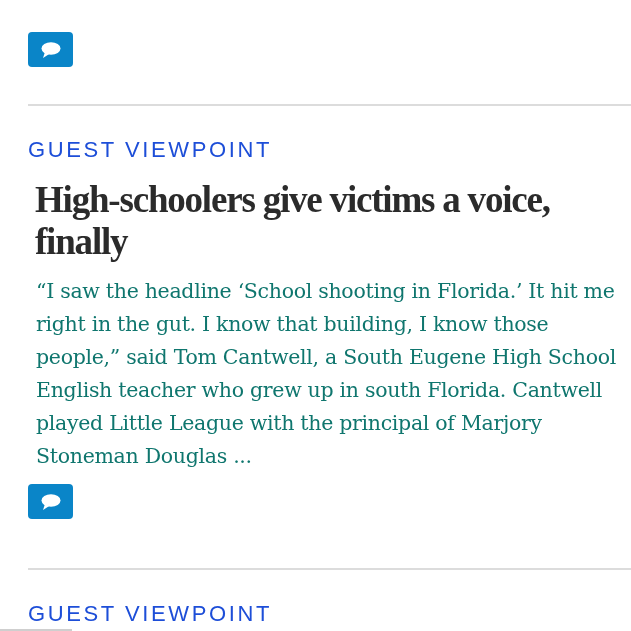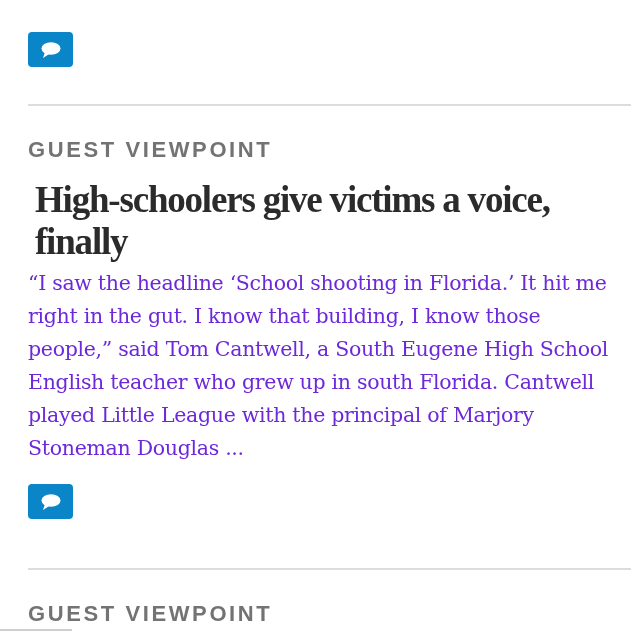--- a/index.html
+++ b/index.html
@@ -13,36 +13,36 @@
     .comment-btn {
       position: absolute; left: 28px; width: 45px; height: 35px;
       background: #0a85c8; border-radius: 4px;
       display: flex; align-items: center; justify-content: center;
       cursor: pointer;
     }
     .comment-btn svg { width: 22px; height: 18px; }
     .divider { position: absolute; left: 28px; right: 0; height: 2px; background: #dcdcdc; }
     .kicker {
       position: absolute; left: 28px;
-      font-family: "Liberation Sans", sans-serif; font-weight: bold;
-      font-size: 22px; letter-spacing: 2.6px; color: #737373;
+      font-family: "Liberation Sans", sans-serif; font-weight: normal;
+      font-size: 22px; letter-spacing: 2.6px; color: #1d4ed8;
       white-space: nowrap;
     }
     .headline {
       position: absolute; left: 28px; width: 570px;
       font-family: "Liberation Serif", serif; font-weight: bold;
       font-size: 37px; line-height: 42px; letter-spacing: -1.2px; color: #2b2b2b;
       margin: 7px;
     }
     .summary {
       position: absolute; left: 28px; width: 580px;
       font-family: "DejaVu Serif", serif;
-      font-size: 20.5px; line-height: 33px; color: #6d28d9;
+      font-size: 20.5px; line-height: 33px; color: #0f766e;
       letter-spacing: -0.3px;
-      margin: 0;
+      margin: 8px;
     }
     .scrollbar {
       position: absolute; left: 0; bottom: 0; width: 72px; height: 2px; background: #cfcfcf;
     }
   </style>
 </head>
 <body>
 
 <div class="feed">
 

